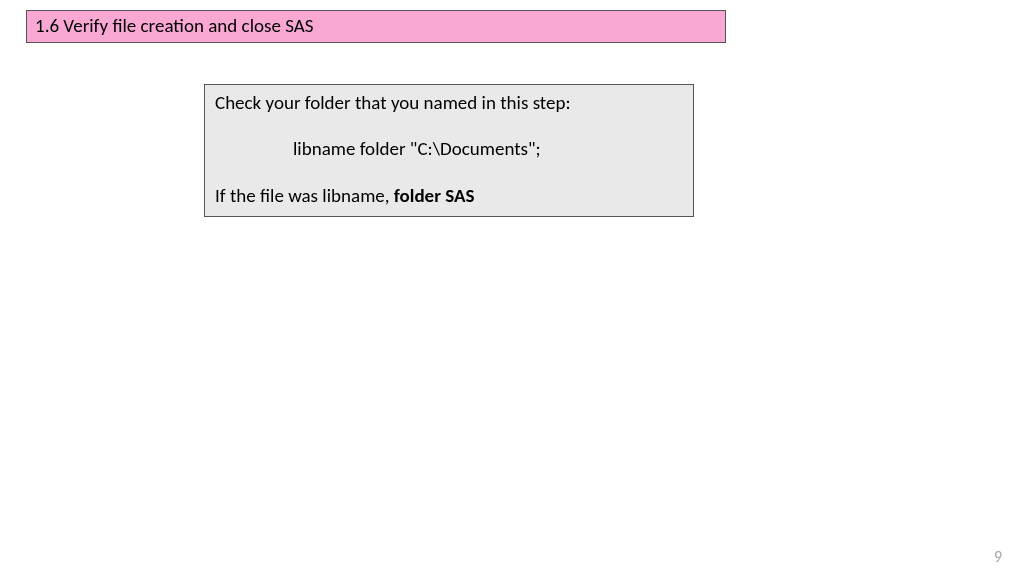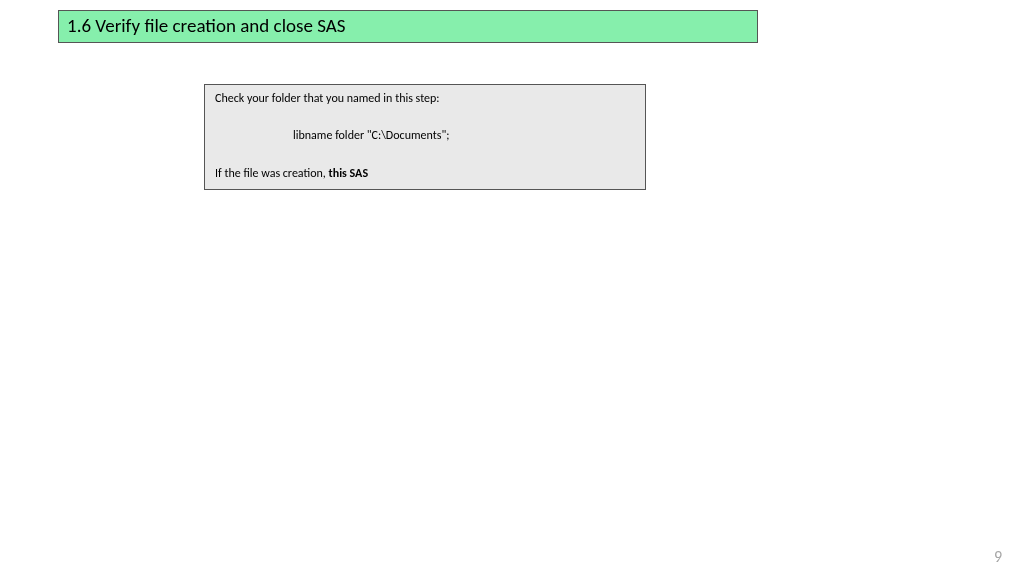--- a/index.html
+++ b/index.html
@@ -7,40 +7,40 @@
     padding: 0;
     width: 1024px;
     height: 576px;
     background: #ffffff;
     font-family: Calibri, "Segoe UI", Arial, sans-serif;
     color: #000000;
     position: relative;
   }
   .header-box {
     position: absolute;
-    left: 58px;
+    left: 26px;
     top: 10px;
     width: 700px;
     box-sizing: border-box;
-    background: #86efac;
+    background: #f9a8d4;
     border: 1px solid #555555;
     padding: 3px 8px 4px 8px;
     font-size: 19px;
     line-height: 1.25;
   }
   .body-box {
     position: absolute;
     left: 204px;
     top: 84px;
-    width: 442px;
+    width: 490px;
     box-sizing: border-box;
     background: #e9e9e9;
     border: 1px solid #555555;
     padding: 6px 10px 8px 10px;
-    font-size: 12px;
+    font-size: 19px;
     line-height: 1.28;
   }
   .body-line1 {
     margin: 0 0 22px 0;
   }
   .code-line {
     margin: 0 0 22px 0;
     padding-left: 78px;
   }
   .body-line2 {
@@ -64,17 +64,17 @@
 <body>
 
 <div class="header-box">
   <span>1.6 Verify file creation and close SAS</span>
 </div>
 
 <div class="body-box">
   <div class="body-line1">Check your folder that you named in this step:</div>
   <div class="code-line">libname folder "C:\Documents";</div>
   <div class="body-line3">
-    <span>If the file was creation, </span><span class="bold">this SAS</span>
+    <span>If the file was libname, </span><span class="bold">folder SAS</span>
   </div>
 </div>
 
 <div class="page-number">9</div>
 
 </body></html>

